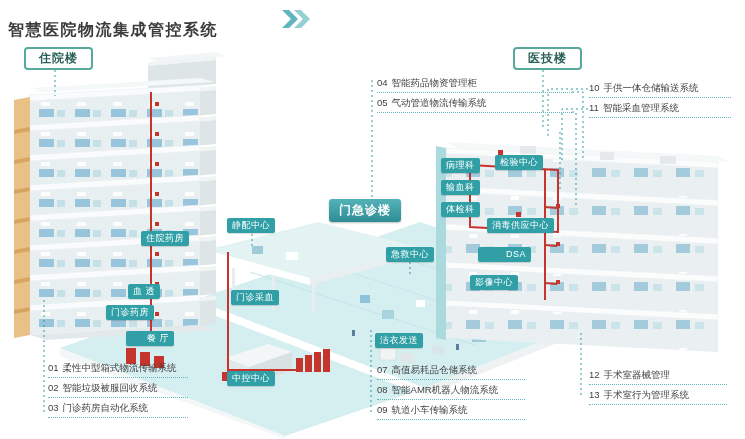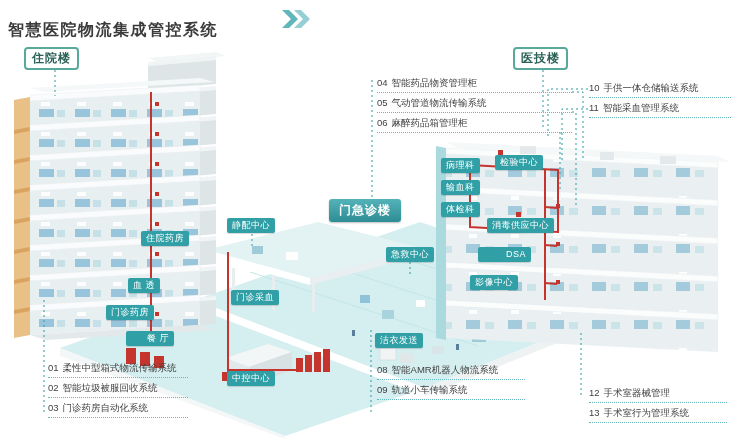--- a/index.html
+++ b/index.html
@@ -7,21 +7,21 @@
   body { font-family:"Liberation Sans","DejaVu Sans",sans-serif; }
   .stage { position:relative; width:745px; height:439px; background:#ffffff; overflow:hidden; }
   .stage > svg.art { position:absolute; left:0; top:0; z-index:1; }
 
   .page-title { position:absolute; left:8px; top:20px; z-index:3;
     font-size:16px; font-weight:bold; letter-spacing:1.5px; color:var(--title,#3b3b3b); }
   .chev { position:absolute; left:282px; top:10px; z-index:3; }
 
   .tag { position:absolute; z-index:3; background:#fff; border:2px solid #57a99b;
     border-radius:4px; color:#2a6157; font-size:12px; font-weight:bold;
-    letter-spacing:1px; padding:1px 6px; white-space:nowrap; }
+    letter-spacing:1px; padding:1px 13px; white-space:nowrap; }
   .tag-filled { position:absolute; z-index:3; border-radius:3px; color:#fff;
     font-size:12px; font-weight:bold; letter-spacing:1px; padding:3px 10px;
     background:linear-gradient(180deg,#54b3b9,#2e8d94); white-space:nowrap;
     box-shadow:0 1px 2px rgba(0,0,0,.25);margin-top:20px; }
 
   .room { position:absolute; z-index:2; background:var(--label-bg,#31a0a6); color:#fff;
     font-size:9px; line-height:1; padding:3px 5px; border-radius:2px;
     letter-spacing:.5px; white-space:nowrap; box-shadow:0 1px 1px rgba(0,0,0,.15); }
 
   .cg { position:absolute; z-index:2; }
@@ -218,56 +218,56 @@
   <svg class="chev" width="30" height="18" viewBox="0 0 30 18">
     <path d="M0,0 L7,0 L16,9 L7,18 L0,18 L9,9 Z" fill="#5fb7bd"></path>
     <path d="M12,0 L19,0 L28,9 L19,18 L12,18 L21,9 Z" fill="#93cfd3"></path>
   </svg>
 
   <div class="tag" style="left:24px; top:47px;">住院楼</div>
   <div class="tag" style="left:513px; top:47px;">医技楼</div>
   <div class="tag-filled" style="left:329px; top:179px;">门急诊楼</div>
 
   <div class="room" style="left:141px; top:231px;">住院药房</div>
-  <div class="room" style="left:128px; top:278px;">血 透</div>
+  <div class="room" style="left:128px; top:284px;">血 透</div>
   <div class="room" style="left:106px; top:305px;text-align:right;">门诊药房</div>
   <div class="room" style="left:126px; top:331px;padding-left:21px;">餐 厅</div>
   <div class="room" style="left:227px; top:371px;">中控中心</div>
   <div class="room" style="left:231px; top:290px;">门诊采血</div>
   <div class="room" style="left:227px; top:218px;">静配中心</div>
   <div class="room" style="left:386px; top:247px;">急救中心</div>
   <div class="room" style="left:375px; top:333px;">洁衣发送</div>
   <div class="room" style="left:441px; top:158px;">病理科</div>
   <div class="room" style="left:441px; top:180px;">输血科</div>
   <div class="room" style="left:441px; top:202px;">体检科</div>
   <div class="room" style="left:495px; top:155px;">检验中心</div>
   <div class="room" style="left:487px; top:218px;">消毒供应中心</div>
   <div class="room" style="left:478px; top:247px;padding-left:28px;">DSA</div>
   <div class="room" style="left:470px; top:275px;">影像中心</div>
 
   <div class="cg cg-tc" style="left:377px; top:78px;">
     <div class="ci"><span class="n">04</span><span>智能药品物资管理柜</span></div>
     <div class="ci"><span class="n">05</span><span>气动管道物流传输系统</span></div>
-    <div class="ci"><span class="n">06</span><span>麻醉药品箱管理柜</span></div>
   </div>
 
   <div class="cg cg-tr" style="left:589px; top:83px;">
     <div class="ci"><span class="n">10</span><span>手供一体仓储输送系统</span></div>
     <div class="ci"><span class="n">11</span><span>智能采血管理系统</span></div>
   </div>
 
   <div class="cg cg-bl" style="left:48px; top:363px;">
     <div class="ci"><span class="n">01</span><span>柔性中型箱式物流传输系统</span></div>
     <div class="ci"><span class="n">02</span><span>智能垃圾被服回收系统</span></div>
     <div class="ci"><span class="n">03</span><span>门诊药房自动化系统</span></div>
   </div>
 
   <div class="cg cg-bc" style="left:377px; top:365px;">
+    <div class="ci"><span class="n">07</span><span>高值易耗品仓储系统</span></div>
     <div class="ci"><span class="n">08</span><span>智能AMR机器人物流系统</span></div>
     <div class="ci"><span class="n">09</span><span>轨道小车传输系统</span></div>
   </div>
 
-  <div class="cg cg-br" style="left:589px; top:388px;">
+  <div class="cg cg-br" style="left:589px; top:370px;">
     <div class="ci"><span class="n">12</span><span>手术室器械管理</span></div>
     <div class="ci"><span class="n">13</span><span>手术室行为管理系统</span></div>
   </div>
 
 </div>
 
 </body></html>

